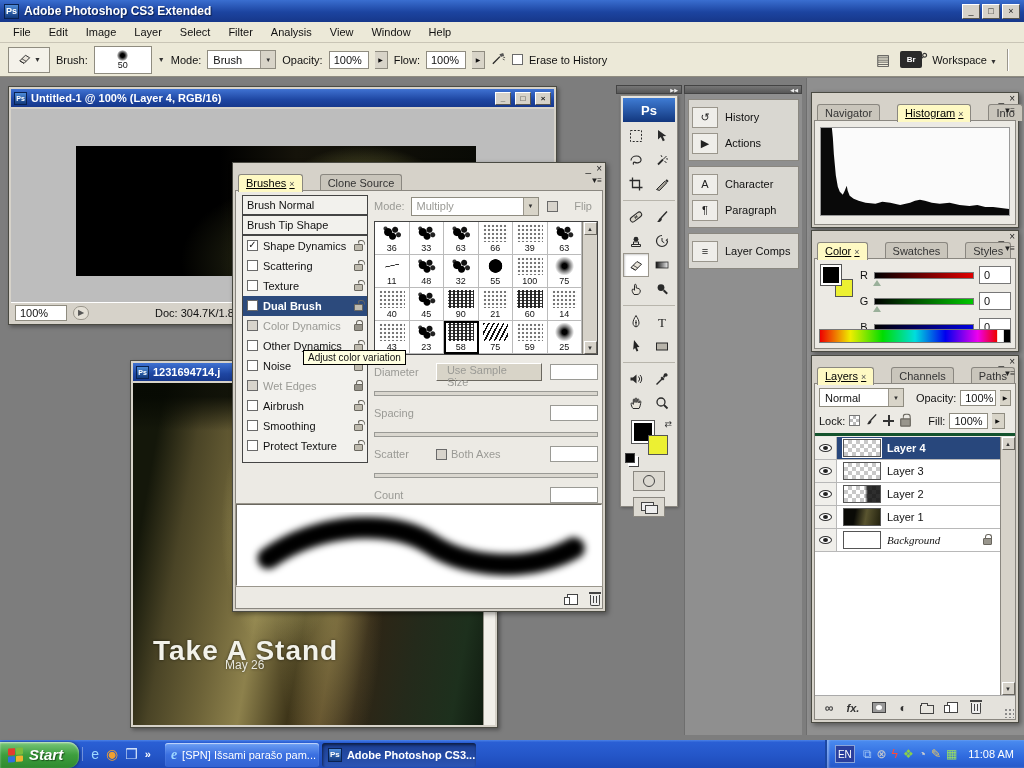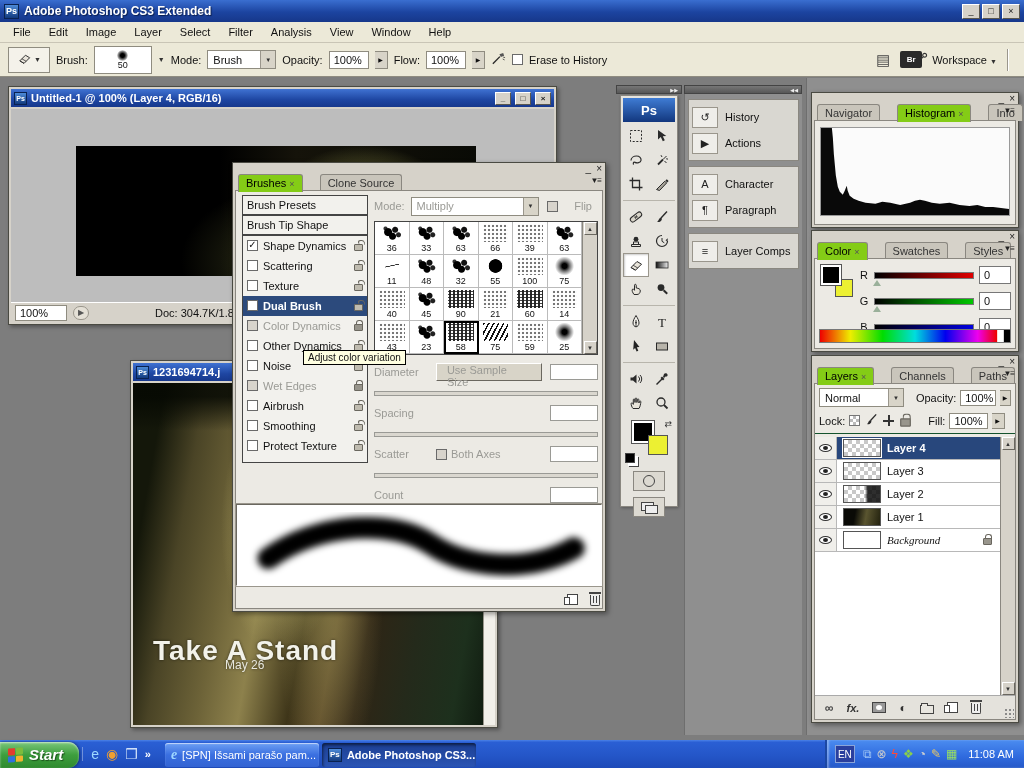--- a/index.html
+++ b/index.html
@@ -70,21 +70,21 @@
   #doc2-scroll{position:absolute;right:2px;top:22px;bottom:2px;width:12px;background:#f2f0ea;border-left:1px solid #9a968c;}
   .headline{position:absolute;left:20px;top:252px;color:#f2f2ea;font-size:28px;letter-spacing:1px;font-weight:700;text-shadow:0 0 3px rgba(0,0,0,.6);}
   .subline{position:absolute;left:92px;top:275px;color:#e8e8de;font-size:12px;text-shadow:0 0 3px rgba(0,0,0,.6);}
 
   
   .pal{position:absolute;background:#d6d2c9;border:1px solid #4a4a42;box-shadow:2px 2px 5px rgba(0,0,0,.4);}
   .pal-ctl{position:absolute;top:0;right:3px;display:flex;gap:5px;font-size:10px;color:#222;z-index:3;}
   .tabs-row{position:absolute;left:2px;right:2px;top:9px;height:19px;display:flex;align-items:flex-end;padding-left:3px;gap:17px;}
   .tab{background:#c9c5bb;border:1px solid #8a8780;border-bottom:none;border-radius:3px 3px 0 0;
     padding:2px 7px;color:#333;white-space:nowrap;}
-  .tab.active{background:#84cc16;padding-bottom:3px;margin-bottom:-1px;z-index:2;color:#000;}
+  .tab.active{background:#fef9c3;padding-bottom:3px;margin-bottom:-1px;z-index:2;color:#000;text-decoration:underline;}
   .tab-x{font-size:9px;margin-left:3px;color:#555;}
   .flyout{position:absolute;right:4px;top:13px;font-size:8px;letter-spacing:-1px;color:#222;z-index:3;}
   .pal-body{position:absolute;left:2px;right:2px;bottom:2px;top:27px;background:#eceae4;border:1px solid #8a8780;}
 
   
   #brushes-pal{left:232px;top:162px;width:374px;height:450px;z-index:10;}
   #brush-left{position:absolute;left:6px;top:4px;width:126px;height:268px;background:#f2f1ed;border:1px solid #444;}
   .bl-row{height:20px;display:flex;align-items:center;gap:5px;padding:0 4px;border-bottom:1px solid transparent;}
   .bl-head{border-bottom:2px solid #444;font-weight:normal;}
   .bl-row .lbl{flex:1;white-space:nowrap;overflow:hidden;}
@@ -166,21 +166,21 @@
   .grad-red{background:linear-gradient(90deg,#000,#e00000);}
   .grad-green{background:linear-gradient(90deg,#000,#00c800);}
   .grad-blue{background:linear-gradient(90deg,#000,#0000e0);}
   .ch-marker{position:absolute;left:-2px;bottom:-8px;width:0;height:0;border-left:4px solid transparent;border-right:4px solid transparent;border-bottom:6px solid #9ab09a;}
   .ch-val{width:32px;height:18px;background:#fff;border:1px solid #777;display:flex;align-items:center;padding-left:4px;}
   #spectrum{position:absolute;left:4px;right:4px;bottom:5px;height:14px;border:1px solid #777;
     background:linear-gradient(90deg,#e00 0,#ee0 16%,#0d0 33%,#0dd 50%,#00e 66%,#e0e 83%,#e00 93%,#fff 93.5% 96.5%,#000 97%);}
   #pal-layers{left:4px;top:277px;width:208px;height:368px;position:absolute;}
   #layers-body{position:absolute;left:2px;right:2px;top:27px;bottom:2px;background:#eceae4;border:1px solid #8a8780;}
   .ly-ctl1{display:flex;align-items:center;gap:4px;padding:4px 4px 2px;}
-  .ly-ctl2{display:flex;align-items:center;gap:4px;padding:3px 4px 4px;border-bottom:1px solid #14532d;}
+  .ly-ctl2{display:flex;align-items:center;gap:4px;padding:3px 4px 4px;border-bottom:3px solid #14532d;}
   .mini-checker{width:11px;height:11px;border:1px solid #777;background:repeating-conic-gradient(#bbb 0 25%,#fff 0 50%);background-size:6px 6px;}
   .i-plus{position:relative;width:11px;height:11px;}
   .i-plus::before{content:"";position:absolute;left:5px;top:0;width:2px;height:11px;background:#333;}
   .i-plus::after{content:"";position:absolute;top:5px;left:0;width:11px;height:2px;background:#333;}
   .lk.big{transform:scale(1.2);margin-left:3px;}
   #layers-list{position:absolute;left:0;right:15px;top:53px;bottom:24px;background:#fff;overflow:hidden;}
   #layers-scroll{position:absolute;right:0;top:53px;bottom:24px;width:15px;background:#d6d2c9;border-left:1px solid #8a8780;display:flex;flex-direction:column;justify-content:space-between;align-items:center;}
   .ly-row{height:23px;display:flex;align-items:center;border-bottom:1px solid #b8b8b8;background:#fff;gap:6px;}
   .ly-row.selected{background:#28477c;color:#fff;font-weight:bold;}
   .eye-box{width:22px;align-self:stretch;border-right:1px solid #b8b8b8;display:flex;align-items:center;justify-content:center;background:#f0efeb;flex:none;}
@@ -686,21 +686,21 @@
       <span>×</span>
     </span>
     <div class="tabs-row" id="brush-tabs">
         <span class="tab active">Brushes<span class="tab-x">×</span></span>
         <span class="tab">Clone Source</span>
       </div>
     <span class="flyout">▼≡</span>
     <div class="pal-body">
       <div id="brush-left">
           <div class="bl-row bl-head">
-            <span class="lbl">Brush Presets</span>
+            <span class="lbl">Brush Normal</span>
           </div>
           <div class="bl-row bl-head">
             <span class="lbl">Brush Tip Shape</span>
           </div>
           <div class="bl-row">
             <span class="cb checked"></span>
             <span class="lbl">Shape Dynamics</span>
             <span class="lk open"></span>
           </div>
           <div class="bl-row">

